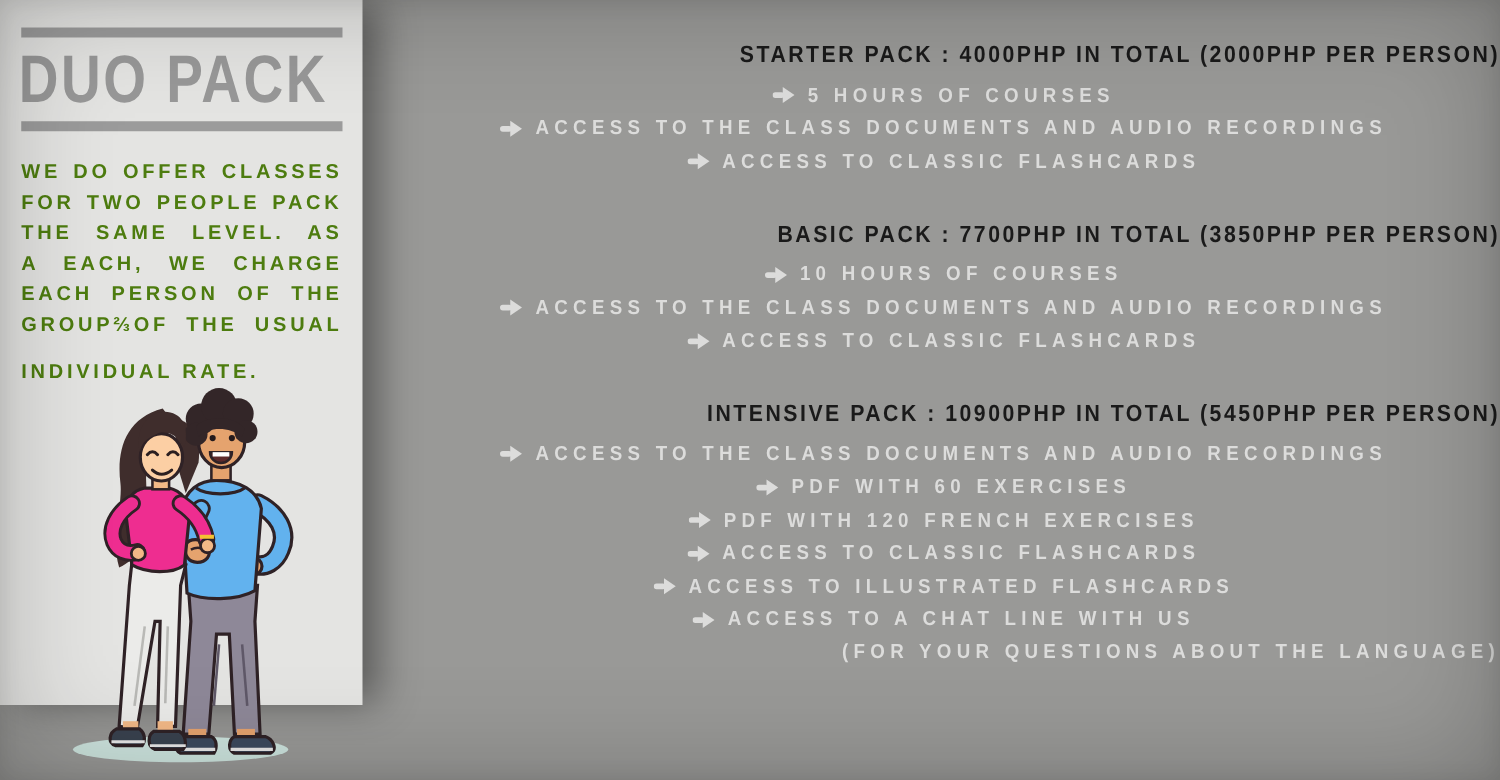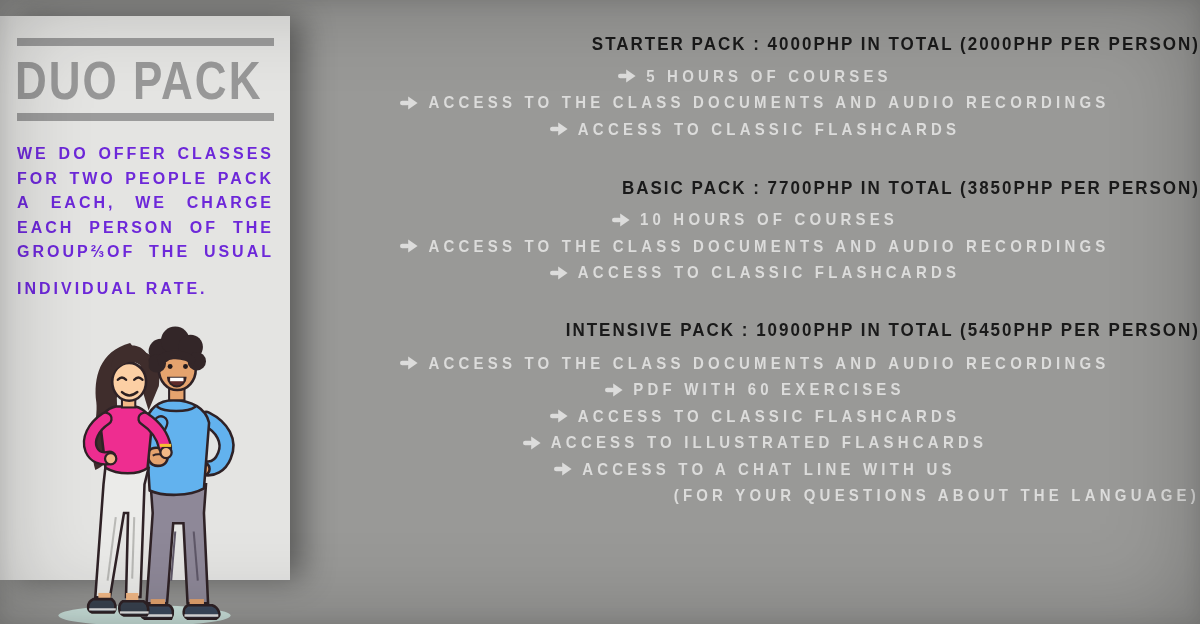--- a/index.html
+++ b/index.html
@@ -10,21 +10,21 @@
     height: 624px;
     overflow: hidden;
     background: #999997;
     font-family: "Liberation Sans", sans-serif;
     font-weight: bold;
   }
 
   
   .panel {
     position: absolute;
-    left: 0; top: 16px;
+    left: 0; top: 0;
     width: 290px; height: 564px;
     background: #e4e4e2;
     box-shadow: 14px 0 30px -2px rgba(0,0,0,0.42);
     z-index: 2;
   }
   .title-bar {
     position: absolute;
     left: 17px;
     width: 257px; height: 8px;
     background: #9b9b9b;
@@ -39,21 +39,21 @@
     letter-spacing: 2px;
     color: #989898;
     white-space: nowrap;
     transform: scaleY(1.22);
     transform-origin: top left;
   }
   .panel-desc {
     position: absolute;
     left: 17px; top: 126px;
     width: 257px;
-    color: #6d28d9;
+    color: #4d7c0f;
   }
   .desc-line {
     font-size: 16px;
     line-height: 24.6px;
     letter-spacing: 3px;
     text-align: justify;
     text-align-last: justify;
     white-space: nowrap;
   }
   .desc-line.last { text-align-last: left; margin-top: 12px; }
@@ -124,20 +124,21 @@
 <div class="stage">
 
   <aside class="panel">
     <div class="title-bar top"></div>
     <h1 class="panel-title">DUO PACK</h1>
     <div class="title-bar bottom"></div>
 
     <div class="panel-desc">
         <div class="desc-line">WE DO OFFER CLASSES</div>
         <div class="desc-line">FOR TWO PEOPLE PACK</div>
+        <div class="desc-line">THE SAME LEVEL. AS</div>
         <div class="desc-line">A EACH, WE CHARGE</div>
         <div class="desc-line">EACH PERSON OF THE</div>
         <div class="desc-line">GROUP⅔OF THE USUAL</div>
         <div class="desc-line last">INDIVIDUAL RATE.</div>
       </div>
 
     <svg class="illustration" viewBox="0 0 200 310" aria-hidden="true">
 
       <ellipse cx="100" cy="296" rx="84" ry="10" fill="#cde4de"></ellipse>
 
@@ -287,20 +288,27 @@
             <rect x="0" y="4.7" width="9.5" height="4.6" rx="2.3"></rect>
             <path d="M8.2,0.6 L17.6,7 L8.2,13.4 Z"></path>
           </svg>
           <span class="pack-item-text">PDF WITH 60 EXERCISES</span>
         </div>
         <div class="pack-item">
           <svg class="arrow" viewBox="0 0 18 14" aria-hidden="true">
             <rect x="0" y="4.7" width="9.5" height="4.6" rx="2.3"></rect>
             <path d="M8.2,0.6 L17.6,7 L8.2,13.4 Z"></path>
           </svg>
+          <span class="pack-item-text">PDF WITH 120 FRENCH EXERCISES</span>
+        </div>
+        <div class="pack-item">
+          <svg class="arrow" viewBox="0 0 18 14" aria-hidden="true">
+            <rect x="0" y="4.7" width="9.5" height="4.6" rx="2.3"></rect>
+            <path d="M8.2,0.6 L17.6,7 L8.2,13.4 Z"></path>
+          </svg>
           <span class="pack-item-text">ACCESS TO CLASSIC FLASHCARDS</span>
         </div>
         <div class="pack-item">
           <svg class="arrow" viewBox="0 0 18 14" aria-hidden="true">
             <rect x="0" y="4.7" width="9.5" height="4.6" rx="2.3"></rect>
             <path d="M8.2,0.6 L17.6,7 L8.2,13.4 Z"></path>
           </svg>
           <span class="pack-item-text">ACCESS TO ILLUSTRATED FLASHCARDS</span>
         </div>
         <div class="pack-item">

